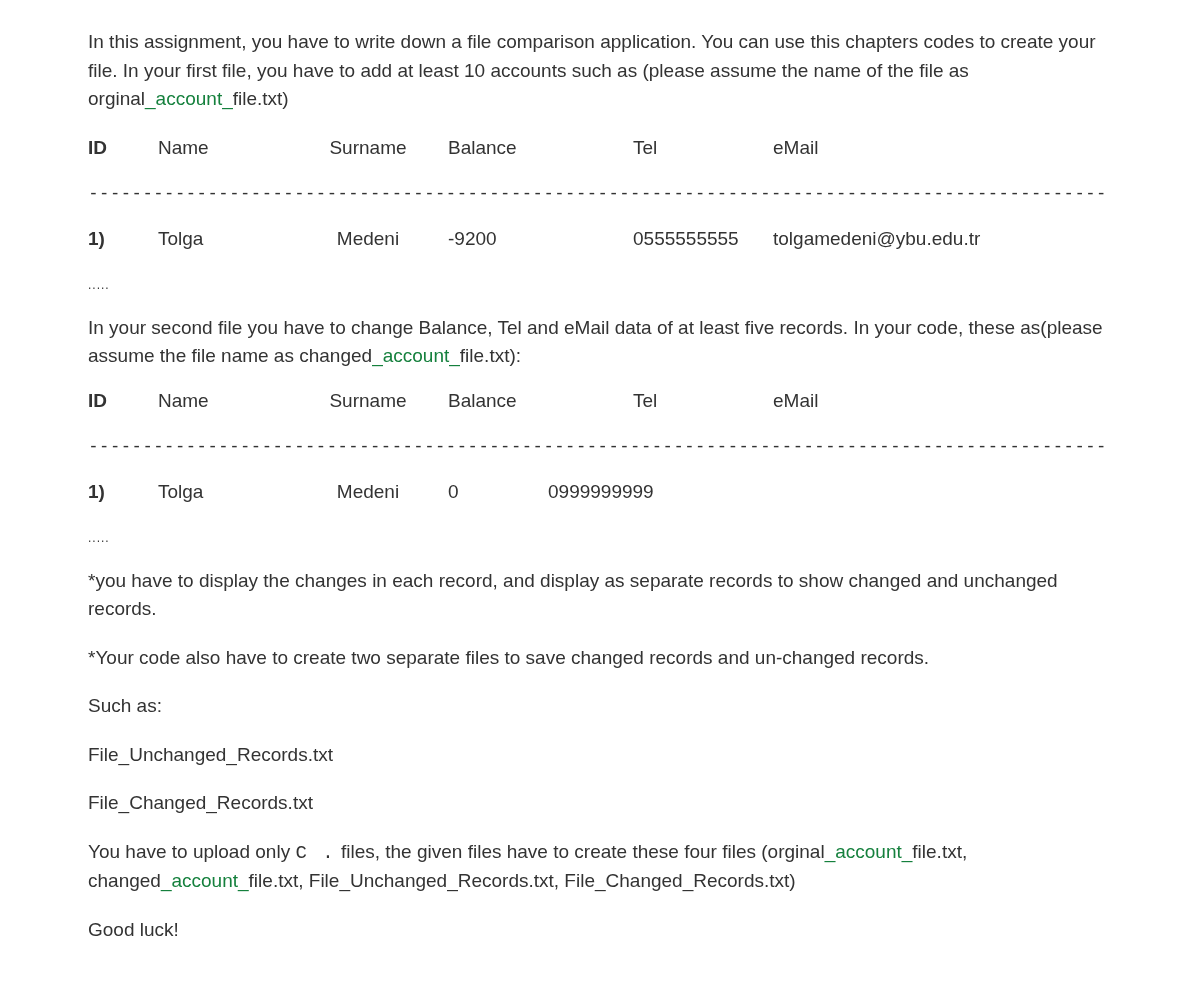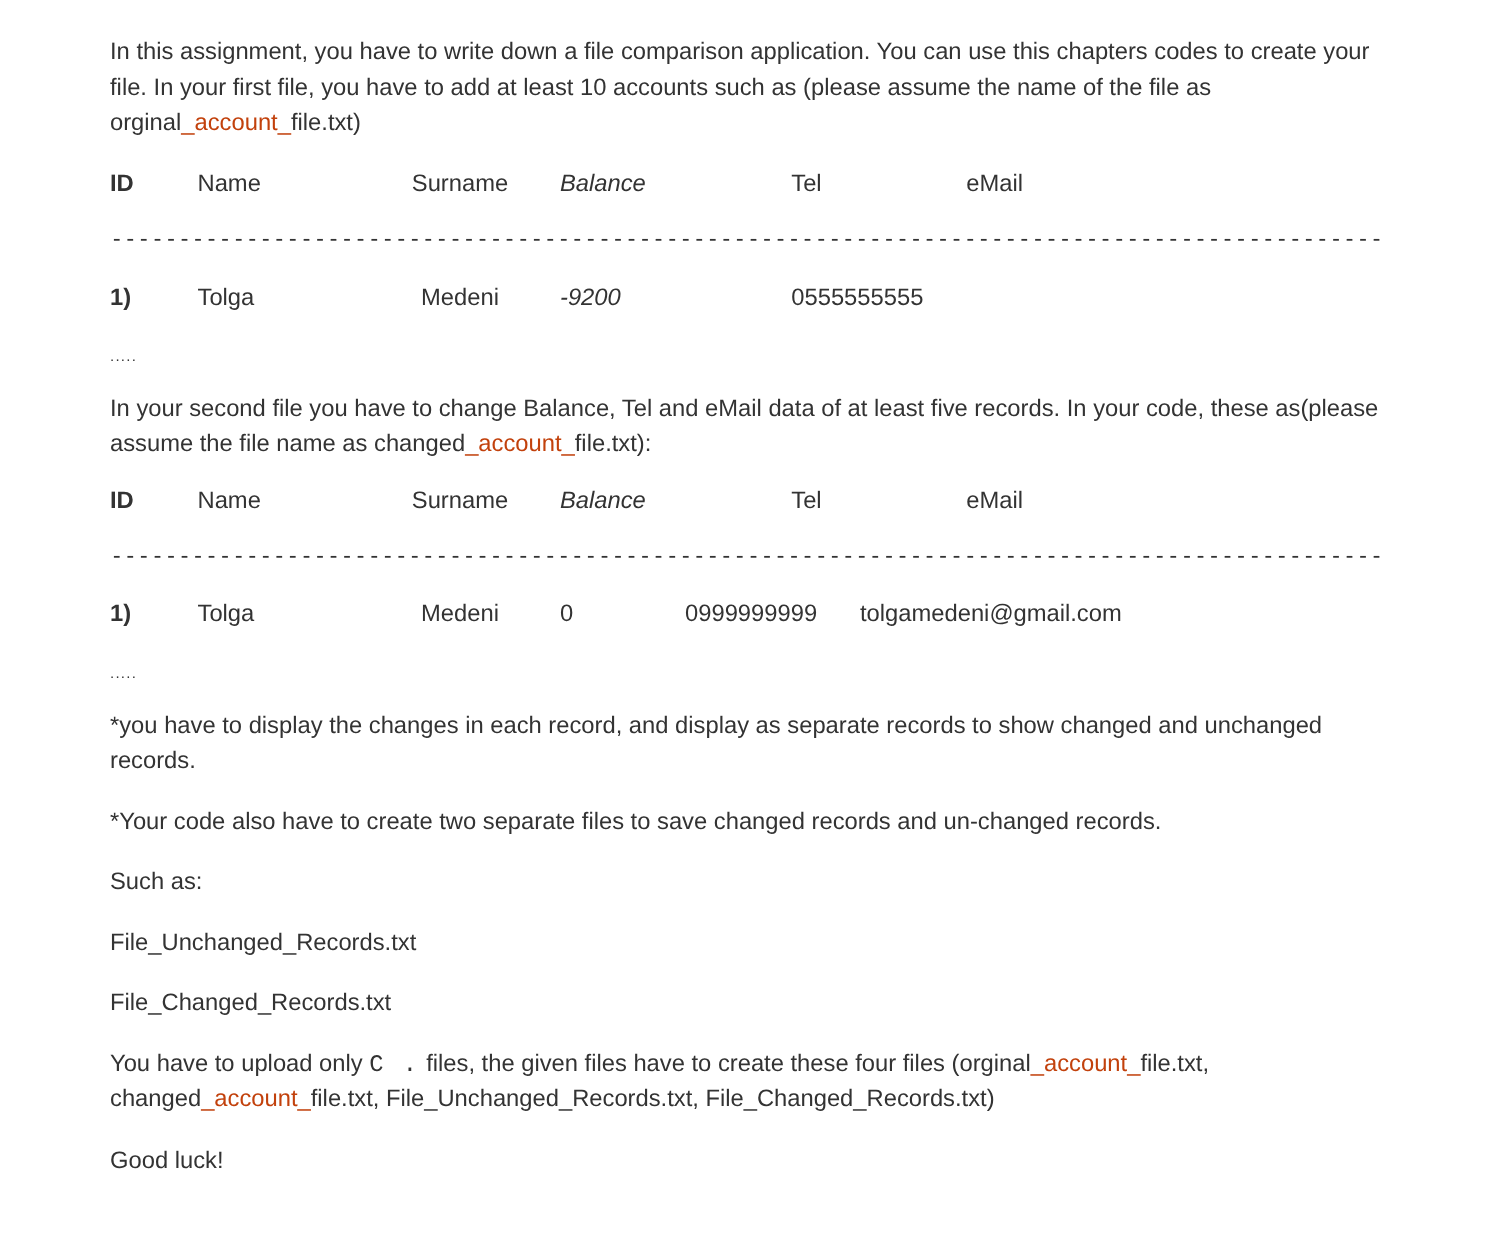--- a/index.html
+++ b/index.html
@@ -17,30 +17,30 @@
       width: 1200px;
     }
     p {
       margin-bottom: 4px;
       color: #333;
     }
     .intro {
       margin-bottom: 20px;
     }
     .link-color {
-      color: #c2410c;
+      color: #15803d;
     }
     .table-row {
       display: flex;
       margin-bottom: 16px;
     }
     .col-id { width: 70px; font-weight: bold; }
     .col-name { width: 130px; }
     .col-surname { width: 160px; text-align: center; }
-    .col-balance { width: 150px; font-style: italic; }
+    .col-balance { width: 150px; }
     .col-tel { width: 140px; margin-left: 35px; }
     .col-email { flex: 1; }
     .col-balance2 { width: 100px; }
     .col-tel2 { width: 140px; }
     .dashed-line {
       font-family: monospace;
       letter-spacing: 0;
       margin-bottom: 20px;
       color: #333;
       font-size: 18px;
@@ -82,20 +82,21 @@
 </div>
 
 <div class="dashed-line">----------------------------------------------------------------------------------------------</div>
 
 <div class="table-row data-row1">
   <span class="col-id">1)</span>
   <span class="col-name">Tolga</span>
   <span class="col-surname">Medeni</span>
   <span class="col-balance">-9200</span>
   <span class="col-tel">0555555555</span>
+  <span class="col-email">tolgamedeni@ybu.edu.tr</span>
 </div>
 
 <div class="dots">.....</div>
 
 <p class="para">
   <span>In your second file you have to change Balance, Tel and eMail data of at least five records. In your code, these as(please assume the file name as changed</span><span class="link-color">_account_</span><span>file.txt):</span>
 </p>
 
 <div class="table-row">
   <span class="col-id">ID</span>
@@ -107,21 +108,20 @@
 </div>
 
 <div class="dashed-line">----------------------------------------------------------------------------------------------</div>
 
 <div class="table-row data-row1">
   <span class="col-id">1)</span>
   <span class="col-name">Tolga</span>
   <span class="col-surname">Medeni</span>
   <span class="col-balance2">0</span>
   <span class="col-tel2">0999999999</span>
-  <span class="col-email">tolgamedeni@gmail.com</span>
 </div>
 
 <div class="dots">.....</div>
 
 <p class="para-sp">*you have to display the changes in each record, and display as separate records to show changed and unchanged records.</p>
 
 <p class="para-sp">*Your code also have to create two separate files to save changed records and un-changed records.</p>
 
 <p class="para-sp">Such as:</p>
 

